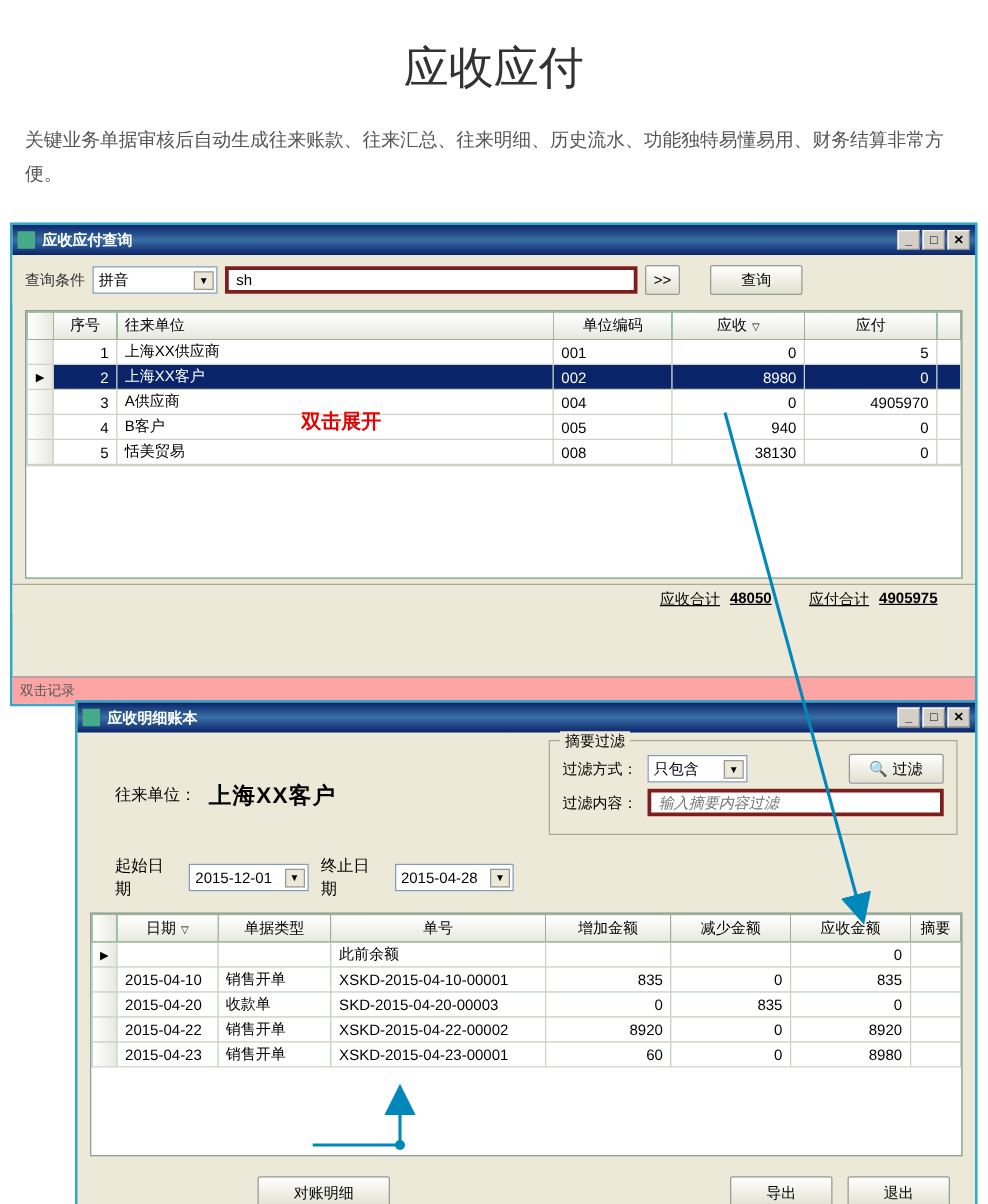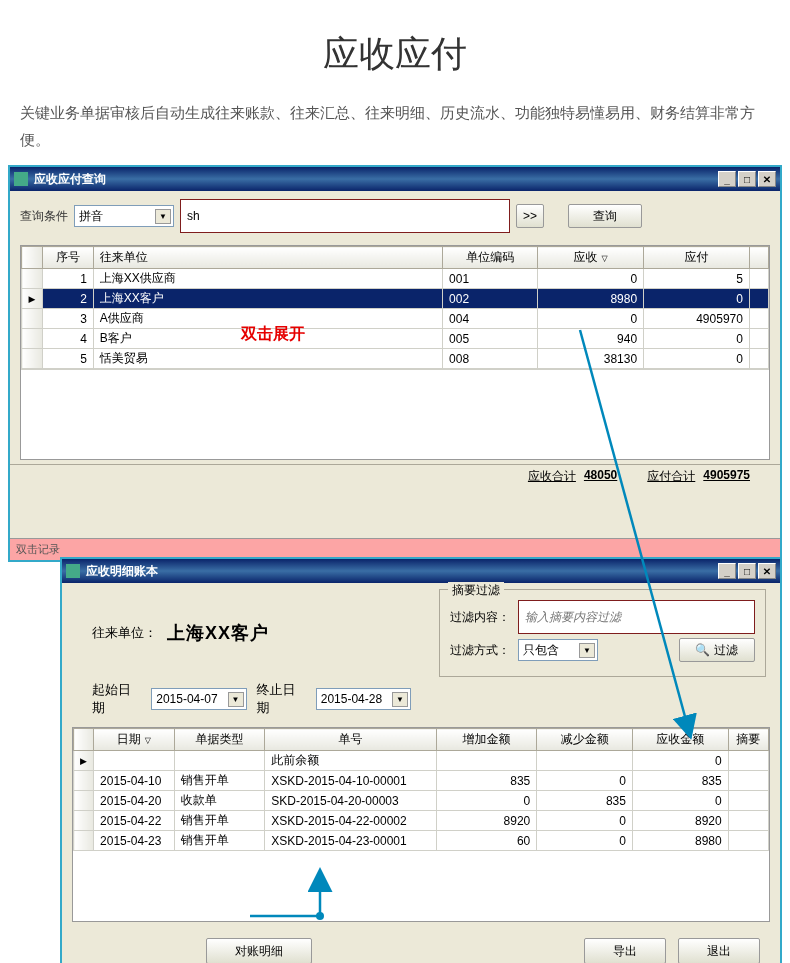--- a/index.html
+++ b/index.html
@@ -1,34 +1,34 @@
 <!DOCTYPE html>
 <html><head>
   <meta charset="utf-8">
   <style>
     * { box-sizing: border-box; margin: 0; padding: 0; }
     body { font-family: "Microsoft YaHei", SimSun, Arial, sans-serif; background: #fff; width: 790px; }
     
     .page-title { font-size: 36px; text-align: center; padding: 30px 0 20px; font-weight: normal; color: #333; }
-    .page-desc { font-size: 15px; color: #555; padding: 0 20px 12px; line-height: 1.8; }
+    .page-desc { font-size: 15px; color: #555; padding: 0 20px 25px; line-height: 1.8; }
     
     .window { border: 2px solid #33a9c9; background: #ece9d8; position: relative; }
     .window-1 { margin: 0 8px; }
     .window-2 { margin: -5px 8px 0 60px; position: relative; }
     
     .titlebar { background: linear-gradient(to bottom, #0a246a, #3a6ea5, #0a246a); color: #fff; height: 24px; display: flex; align-items: center; padding: 0 4px; font-size: 12px; font-weight: bold; }
     .titlebar-icon { width: 14px; height: 14px; background: #4a8; margin-right: 6px; display: inline-block; }
     .titlebar-spacer { flex: 1; }
     .win-btn { width: 18px; height: 16px; background: #d4d0c8; border: 1px solid #fff; border-right-color: #888; border-bottom-color: #888; margin-left: 2px; display: inline-flex; align-items: center; justify-content: center; font-size: 10px; color: #000; font-family: Arial; cursor: pointer; }
     
     .toolbar { padding: 8px 10px; background: #ece9d8; display: flex; align-items: center; gap: 6px; font-size: 12px; }
     .toolbar label { color: #333; }
     .dropdown { border: 1px solid #7f9db9; background: #fff; height: 22px; padding: 0 4px; font-size: 12px; display: inline-flex; align-items: center; position: relative; }
     .dropdown::after { content: "▼"; position: absolute; right: 2px; font-size: 8px; background: #ece9d8; border: 1px solid #999; padding: 2px 3px; }
-    .textinput { border: 1px solid #7f1d1d; background: #fff; height: 34px; padding: 0 6px; font-size: 12px; }
+    .textinput { border: 3px solid #7f1d1d; background: #fff; height: 22px; padding: 0 6px; font-size: 12px; }
     .btn { border: 1px solid #999; background: linear-gradient(to bottom, #fff, #e0e0d0); height: 24px; padding: 0 16px; font-size: 12px; cursor: pointer; border-radius: 2px; }
     .btn-small { padding: 0 6px; }
     
     .table-wrap { margin: 4px 10px; border: 1px solid #999; background: #86efac; overflow: hidden; }
     .dtable { width: 100%; border-collapse: collapse; font-size: 12px; }
     .dtable th { background: linear-gradient(to bottom, #fff, #e8e8e0); border: 1px solid #aca899; height: 22px; padding: 0 6px; font-weight: normal; text-align: center; position: relative; }
     .dtable td { border: 1px solid #d0d0c8; height: 20px; padding: 0 6px; background: #fff; }
     .dtable .rowhead { background: linear-gradient(to right, #fff, #e8e8e0); width: 16px; text-align: center; font-size: 9px; }
     .dtable .r { text-align: right; }
     .dtable .selected td { background: #0a246a; color: #fff; }
@@ -177,42 +177,42 @@
 
   <div style="display:flex">
     <div style="flex:1">
       <div class="inner-row">
         <span>往来单位：</span>
         <span class="big-value">上海XX客户</span>
       </div>
       <div class="inner-row" style="padding-top:2px">
         <span>起始日期</span>
         <div class="dropdown" style="width:100px">
-              <span>2015-04-07</span>
+              <span>2015-12-01</span>
             </div>
         <span>终止日期</span>
         <div class="dropdown" style="width:100px">
               <span>2015-04-28</span>
             </div>
       </div>
     </div>
     <div style="width:355px">
       <div class="fieldset">
         <span class="fieldset-legend">摘要过滤</span>
         <div class="form-row">
-          <span>过滤内容：</span>
-          <input class="textinput placeholder-text" style="flex: 1 1 0%;" placeholder="输入摘要内容过滤">
-        </div>
-        <div class="form-row">
           <span>过滤方式：</span>
           <div class="dropdown" style="width:80px">
                 <span>只包含</span>
               </div>
           <span style="flex:1"></span>
           <button class="btn"><span>🔍</span> <span>过滤</span></button>
+        </div>
+        <div class="form-row">
+          <span>过滤内容：</span>
+          <input class="textinput placeholder-text" style="flex: 1 1 0%;" placeholder="输入摘要内容过滤">
         </div>
       </div>
     </div>
   </div>
 
   <div class="table-wrap">
     <table class="dtable">
       <thead>
         <tr>
           <th class="rowhead"></th>

